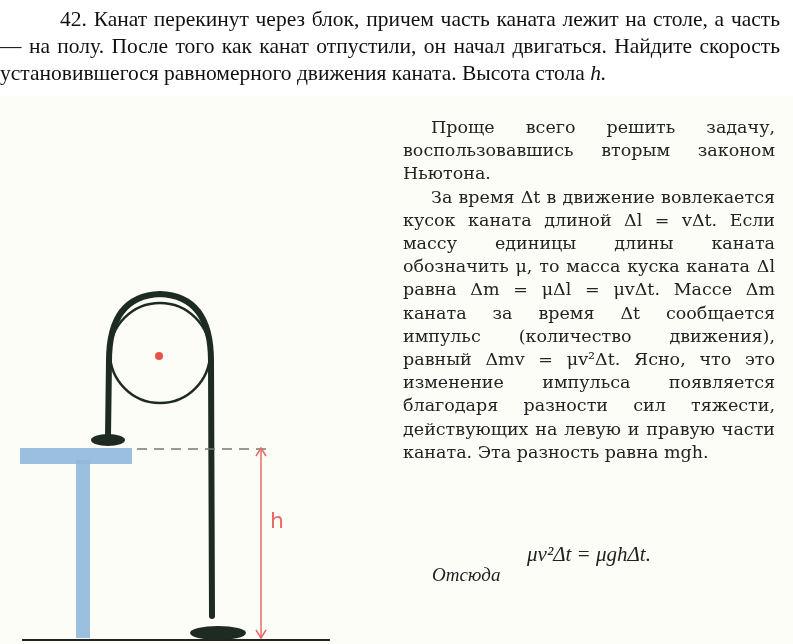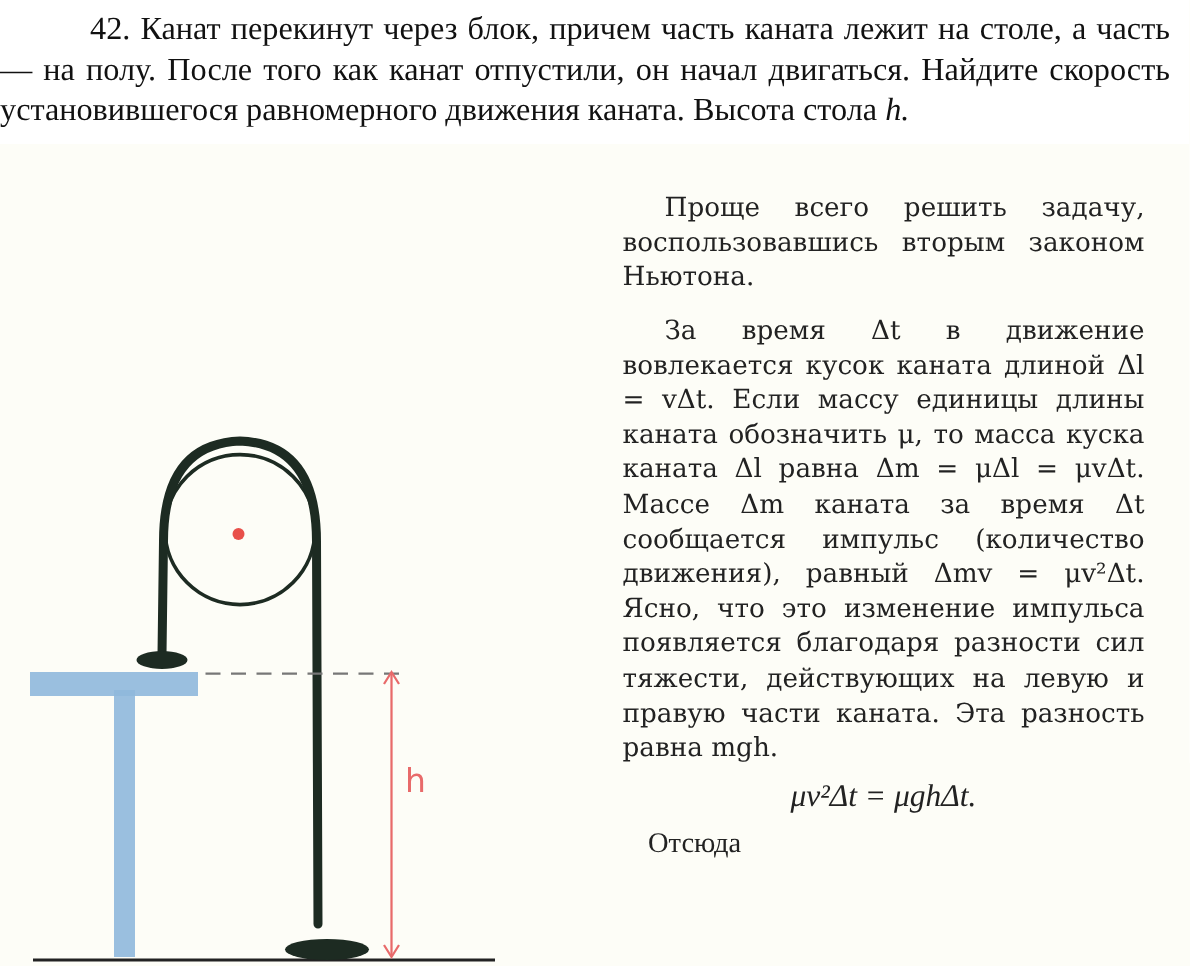--- a/index.html
+++ b/index.html
@@ -2,22 +2,22 @@
 <html><head>
 <meta charset="utf-8">
 <style>
   html,body{margin:0;padding:0;}
   body{width:793px;height:644px;background:#ffffff;position:relative;overflow:hidden;font-family:"Liberation Serif",serif;color:#1a1a1a;}
   .problem{position:absolute;left:0;top:6px;width:780px;font-family:"Liberation Serif",serif;font-size:21.5px;line-height:27px;color:#111;}
   .problem p{margin:0;text-indent:60px;text-align:justify;text-align-last:left;}
   .scan{position:absolute;left:0;top:96px;width:793px;height:548px;background:#fdfdf7;}
   .figure{position:absolute;left:0;top:0;width:330px;height:548px;}
   .solution{position:absolute;left:403px;top:20px;width:372px;font-family:"DejaVu Serif",serif;font-size:17.5px;line-height:23.2px;color:#222;}
-  .solution p{margin:12px;text-indent:28px;text-align:justify;}
-  .formula{position:absolute;left:0;width:372px;text-align:center;font-family:"Liberation Serif",serif;font-size:21px;font-style:italic;color:#222;}
+  .solution p{margin:0;text-indent:28px;text-align:justify;}
+  .formula{position:absolute;left:0;width:372px;text-align:center;font-family:"Liberation Serif",serif;font-size:21px;font-style:italic;color:#222;margin-top:24px;}
   .hence{position:absolute;left:15px;font-family:"Liberation Serif",serif;font-size:19px;color:#222;}
   .ital{font-style:italic;}
 </style>
 </head>
 <body>
 
 <div class="problem">
   <p><span>42.</span> <span>Канат перекинут через блок, причем часть каната лежит на столе, а часть — на полу. После того как канат отпустили, он начал двигаться. Найдите скорость установившегося равномерного движения каната. Высота стола</span> <span class="ital">h.</span></p>
 </div>
 
@@ -50,14 +50,14 @@
     </g>
     <text x="270" y="432" font-family="DejaVu Sans, sans-serif" font-size="22" fill="#e86a6a">h</text>
   </svg>
 
   <div class="solution">
     <p>Проще всего решить задачу, воспользовавшись вторым законом Ньютона.</p>
     <p>За время Δt в движение вовлекается кусок каната длиной Δl = vΔt. Если массу единицы длины каната обозначить μ, то масса куска каната Δl равна Δm = μΔl = μvΔt. Массе Δm каната за время Δt сообщается импульс (количество движения), равный Δmv = μv²Δt. Ясно, что это изменение импульса появляется благодаря разности сил тяжести, действующих на левую и правую части каната. Эта разность равна mgh.</p>
   </div>
 
   <div class="formula" style="left:403px;top:422px;">μv²Δt = μghΔt.</div>
-  <div class="hence" style="left:432px;top:456px;">Отсюда</div>
+  <div class="hence" style="left:432px;top:468px;font-style:italic;">Отсюда</div>
 </div>
 
 </body></html>

